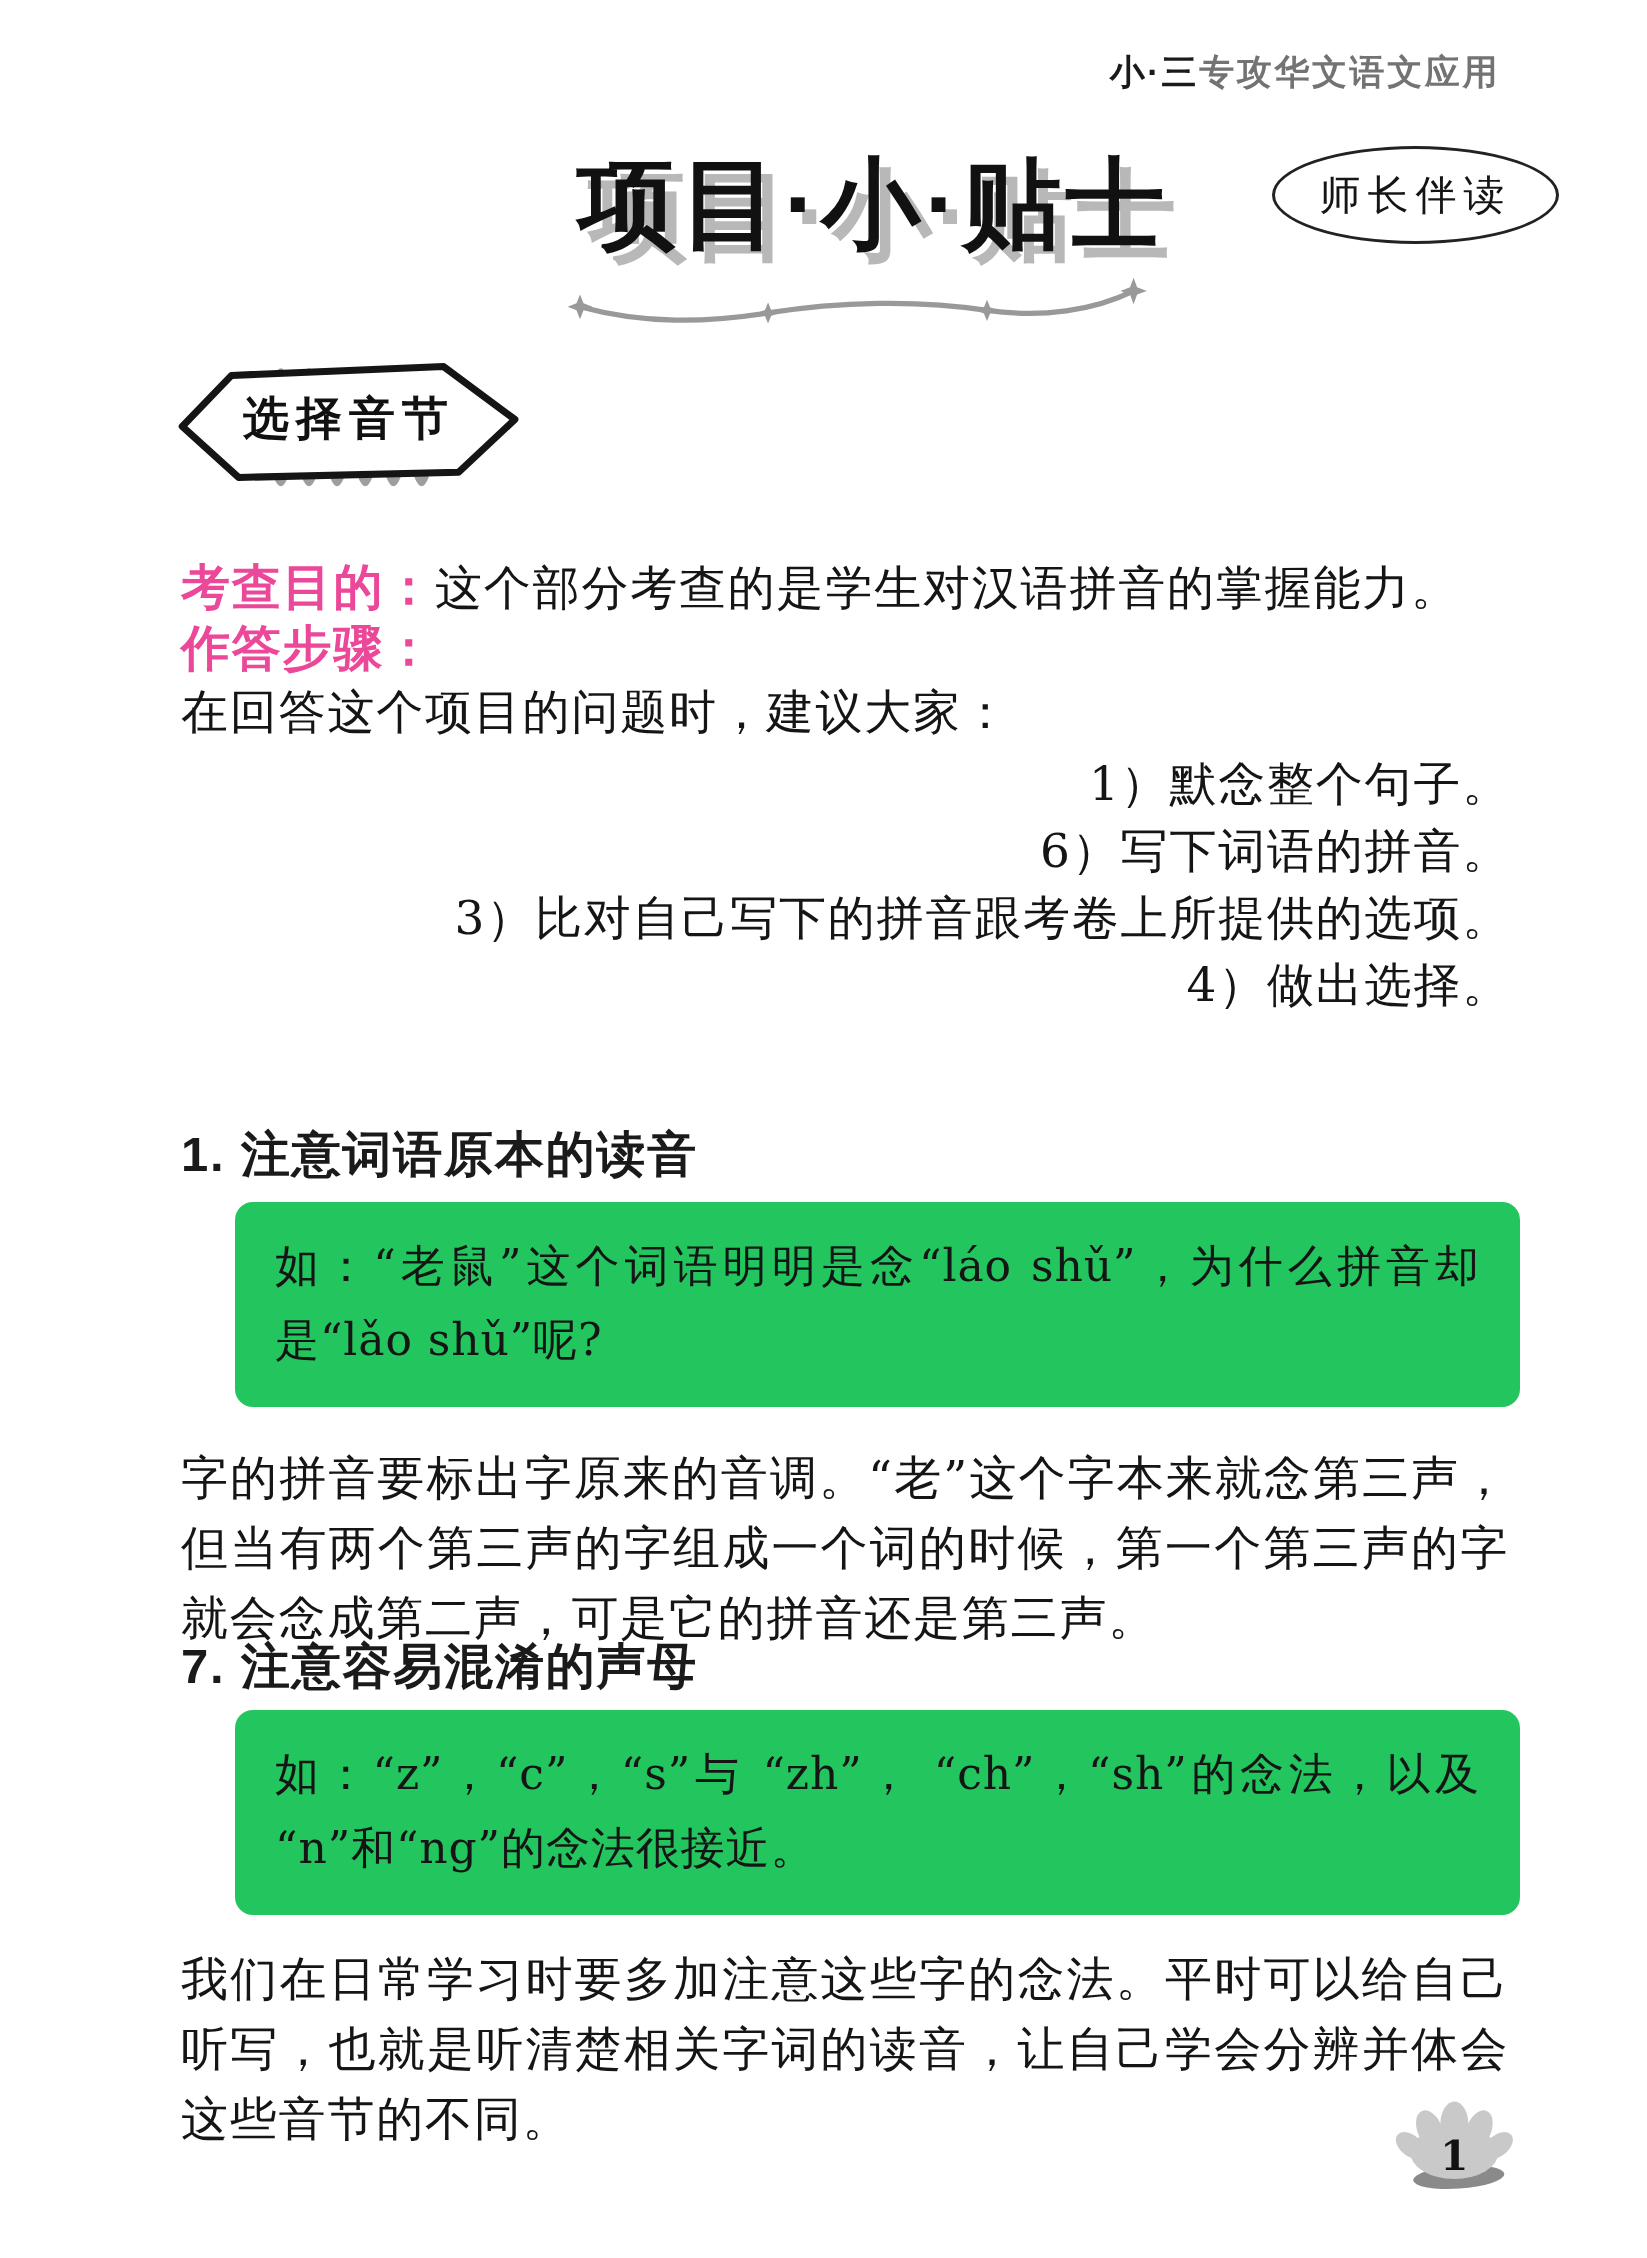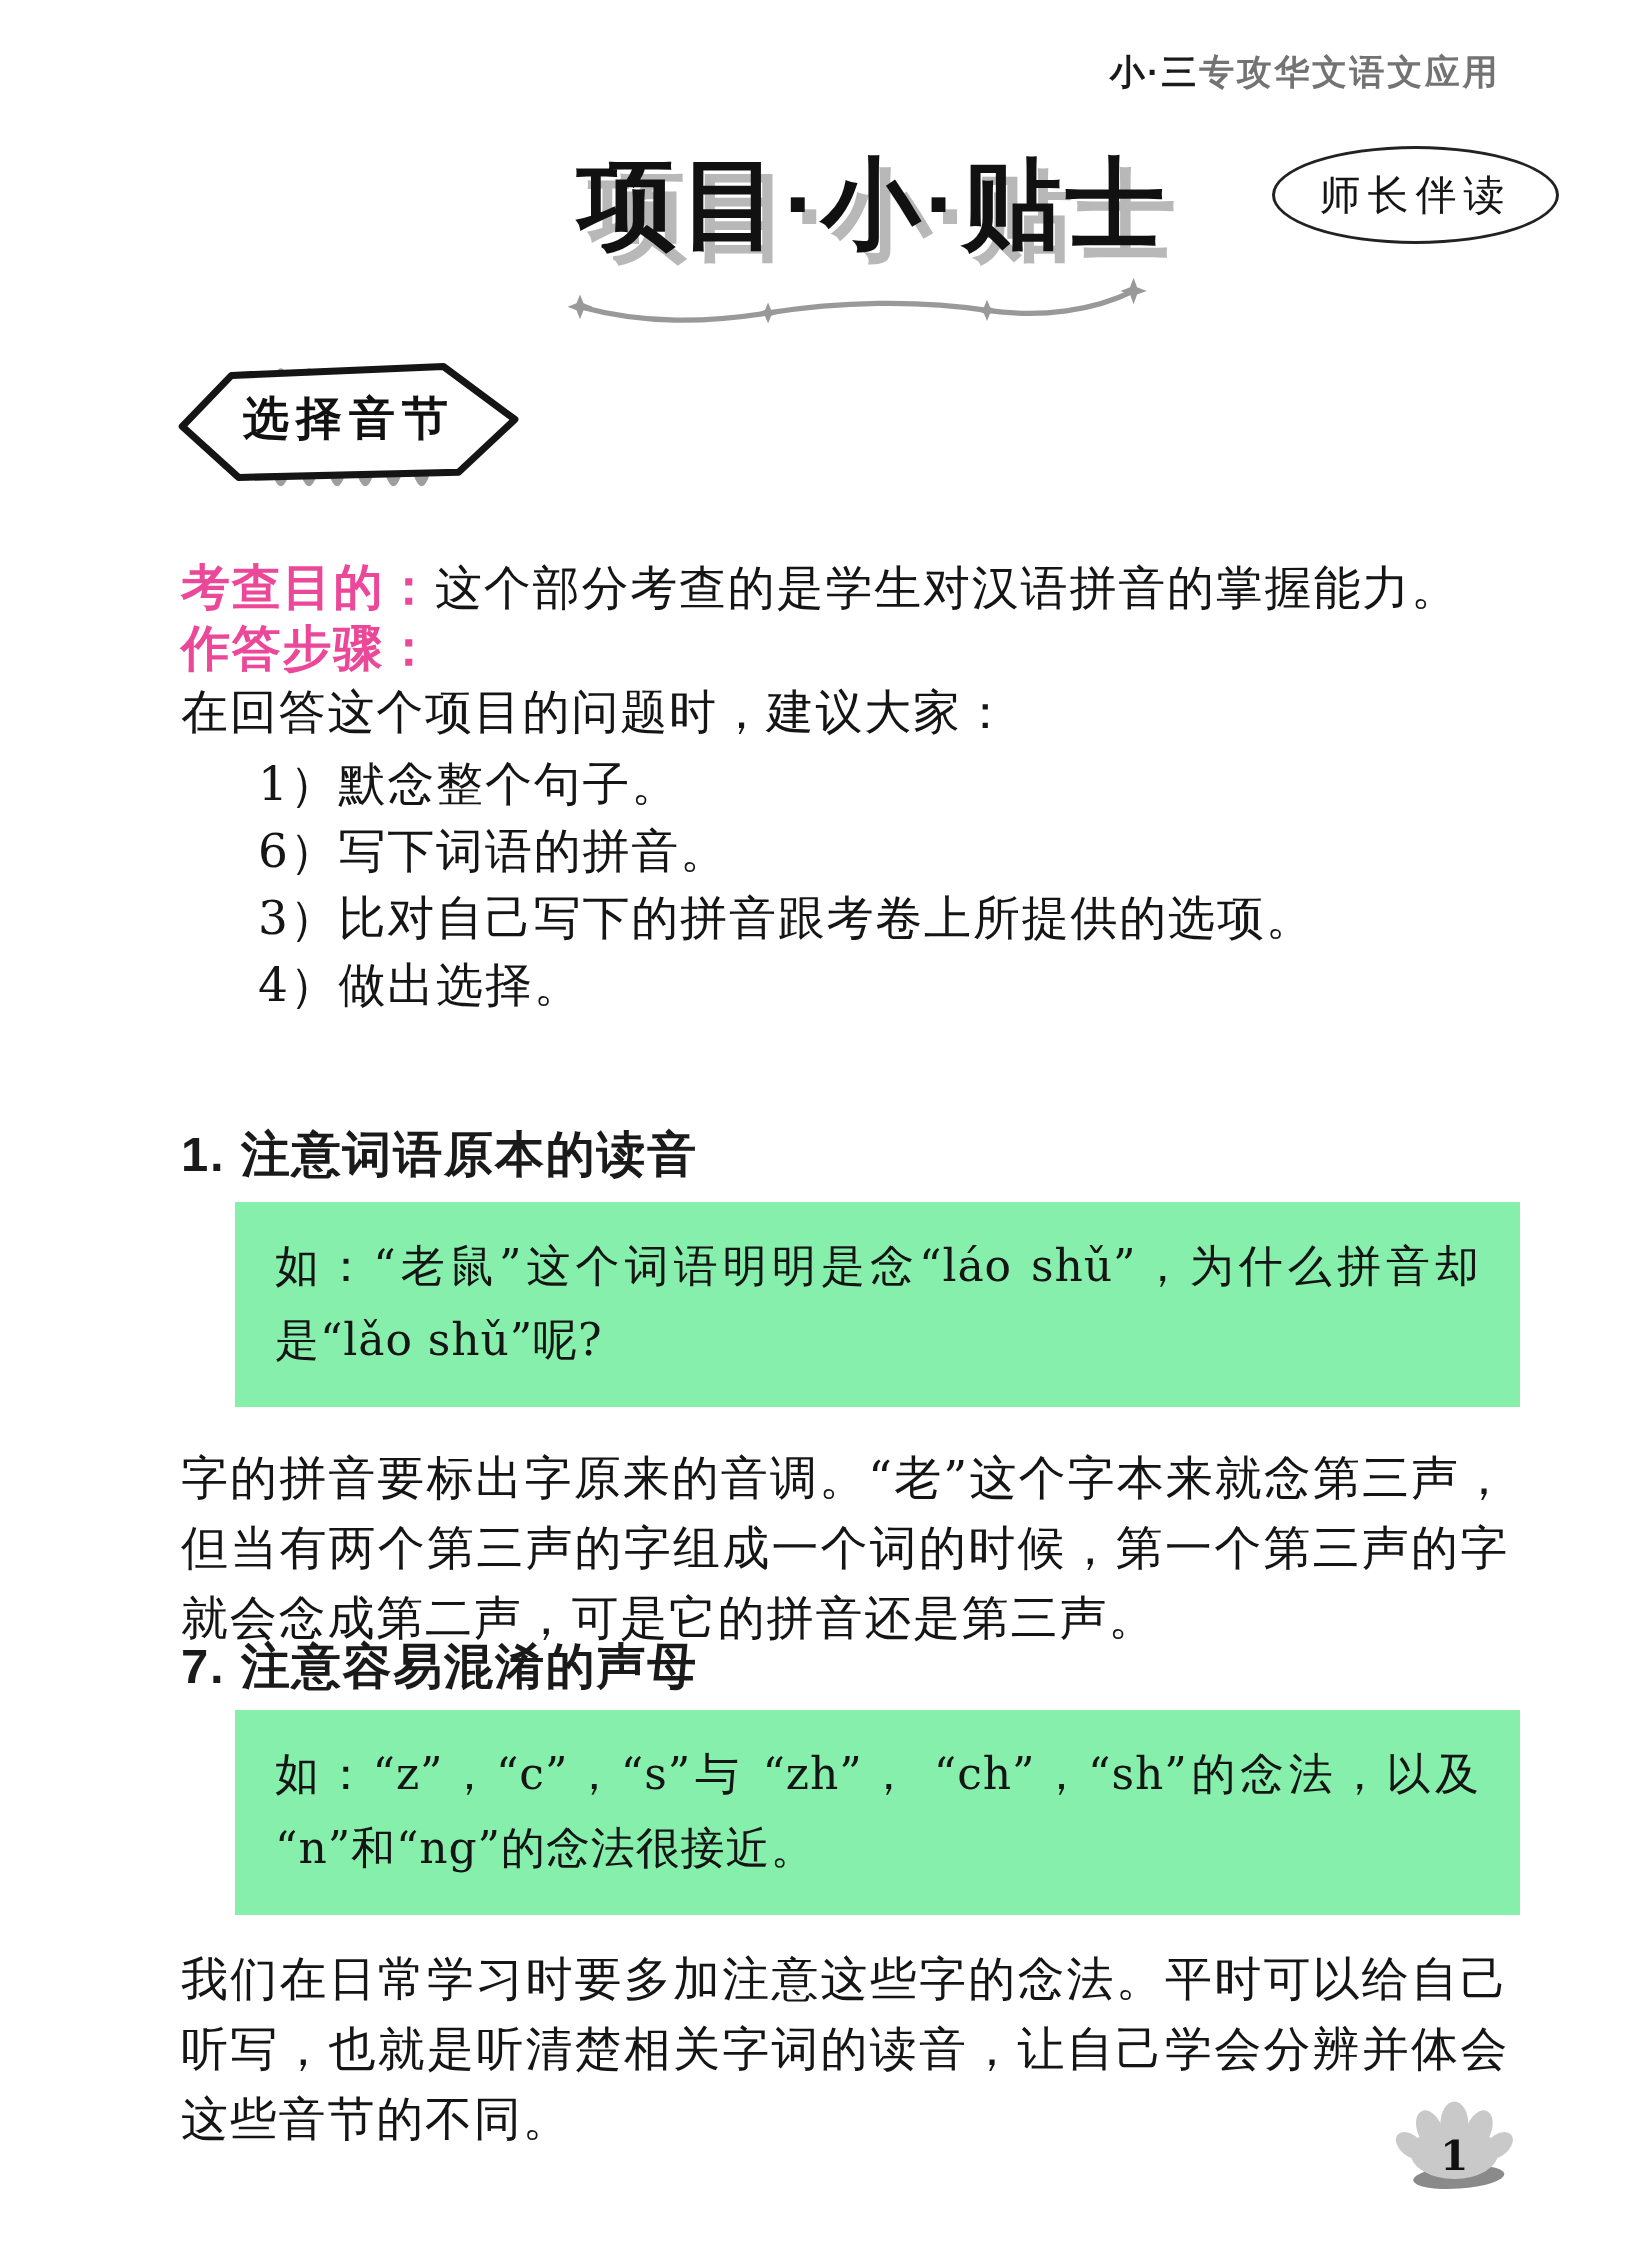--- a/index.html
+++ b/index.html
@@ -30,30 +30,30 @@
   .tab-label{position:absolute;left:0;top:39px;width:100%;text-align:center;
              font-size:46px;letter-spacing:7px;color:#111;}
 
   
   .para{font-size:47px;letter-spacing:1.8px;line-height:70px;text-align:justify;}
   .h-label{font-size:49px;letter-spacing:1.8px;color:#ec4899;}
   .purpose{left:181px;top:505px;width:1337px;}
   .purpose .h-label{font-size:49px;}
   .steps-label{left:181px;top:616px;}
   .steps-intro{left:181px;top:681px;width:1323px;font-size:47px;letter-spacing:1.8px;}
-  .steps-list{left:258px;top:750px;width:1253px;font-size:47px;letter-spacing:1.8px;}
+  .steps-list{left:258px;top:750px;width:1253px;font-size:47px;letter-spacing:1.8px;text-align:right;}
   .steps-list .item{height:67px;line-height:67px;white-space:nowrap;}
   .tips-label{left:181px;top:1055px;}
   .tip-heading{font-size:49px;letter-spacing:1.8px;color:#1a1a1a;}
   .tip1-h{left:181px;top:1122px;}
   .tip2-h{left:181px;top:1634px;}
 
-  .graybox{left:235px;width:1285px;background:#86efac;box-sizing:border-box;
+  .graybox{left:235px;width:1285px;background:#22c55e;box-sizing:border-box;
            padding:26.5px 40px 30px 40px;font-size:44px;letter-spacing:0.9px;
-           line-height:74px;text-align:justify;}
+           line-height:74px;text-align:justify;border-radius:18px;}
   .box1{top:1202px;min-height:164px;}
   .box2{top:1710px;min-height:161px;}
   .exp1{left:181px;top:1396px;width:1328px;}
   .exp2{left:181px;top:1897px;width:1328px;}
 
   
   .copyright{left:181px;top:2154px;font-family:"Liberation Sans","DejaVu Sans",sans-serif;
              font-size:30px;color:#1a1a1a;}
   .shell{left:1390px;top:2098px;}
 </style>

